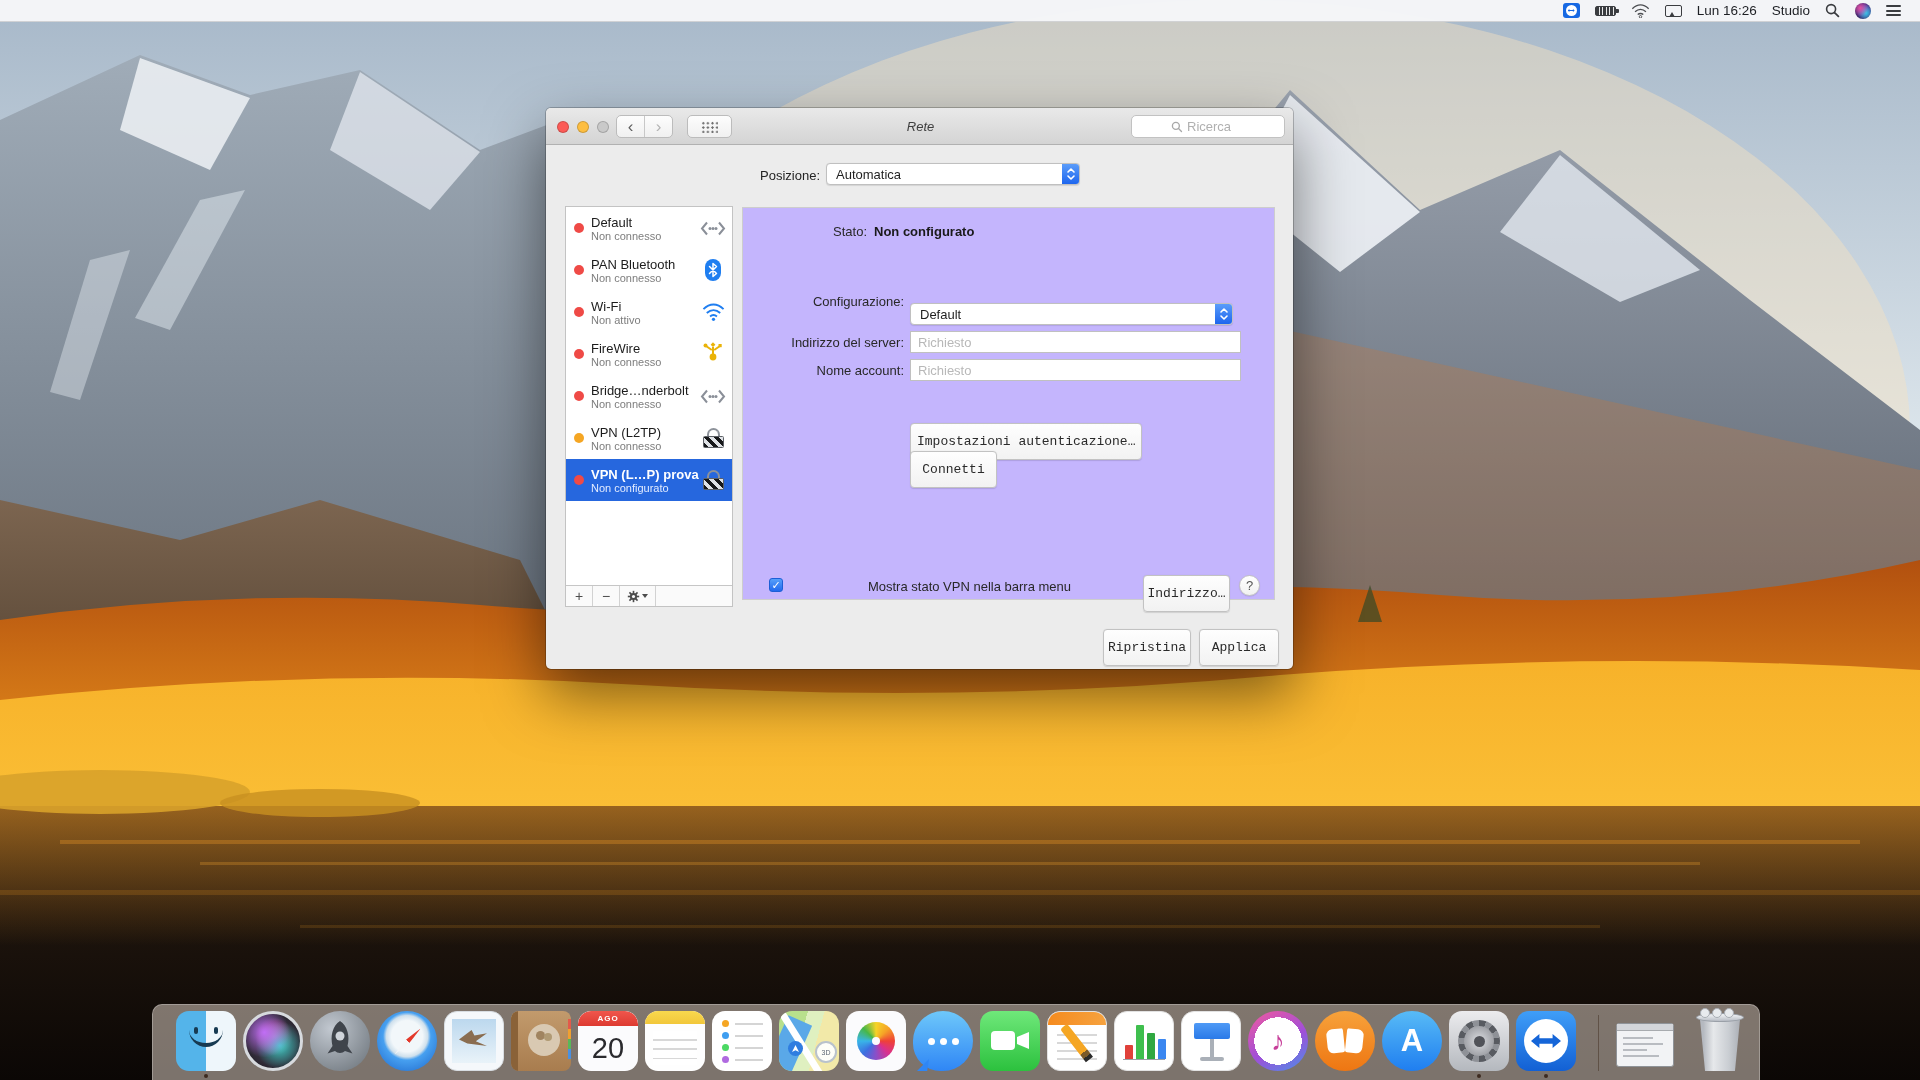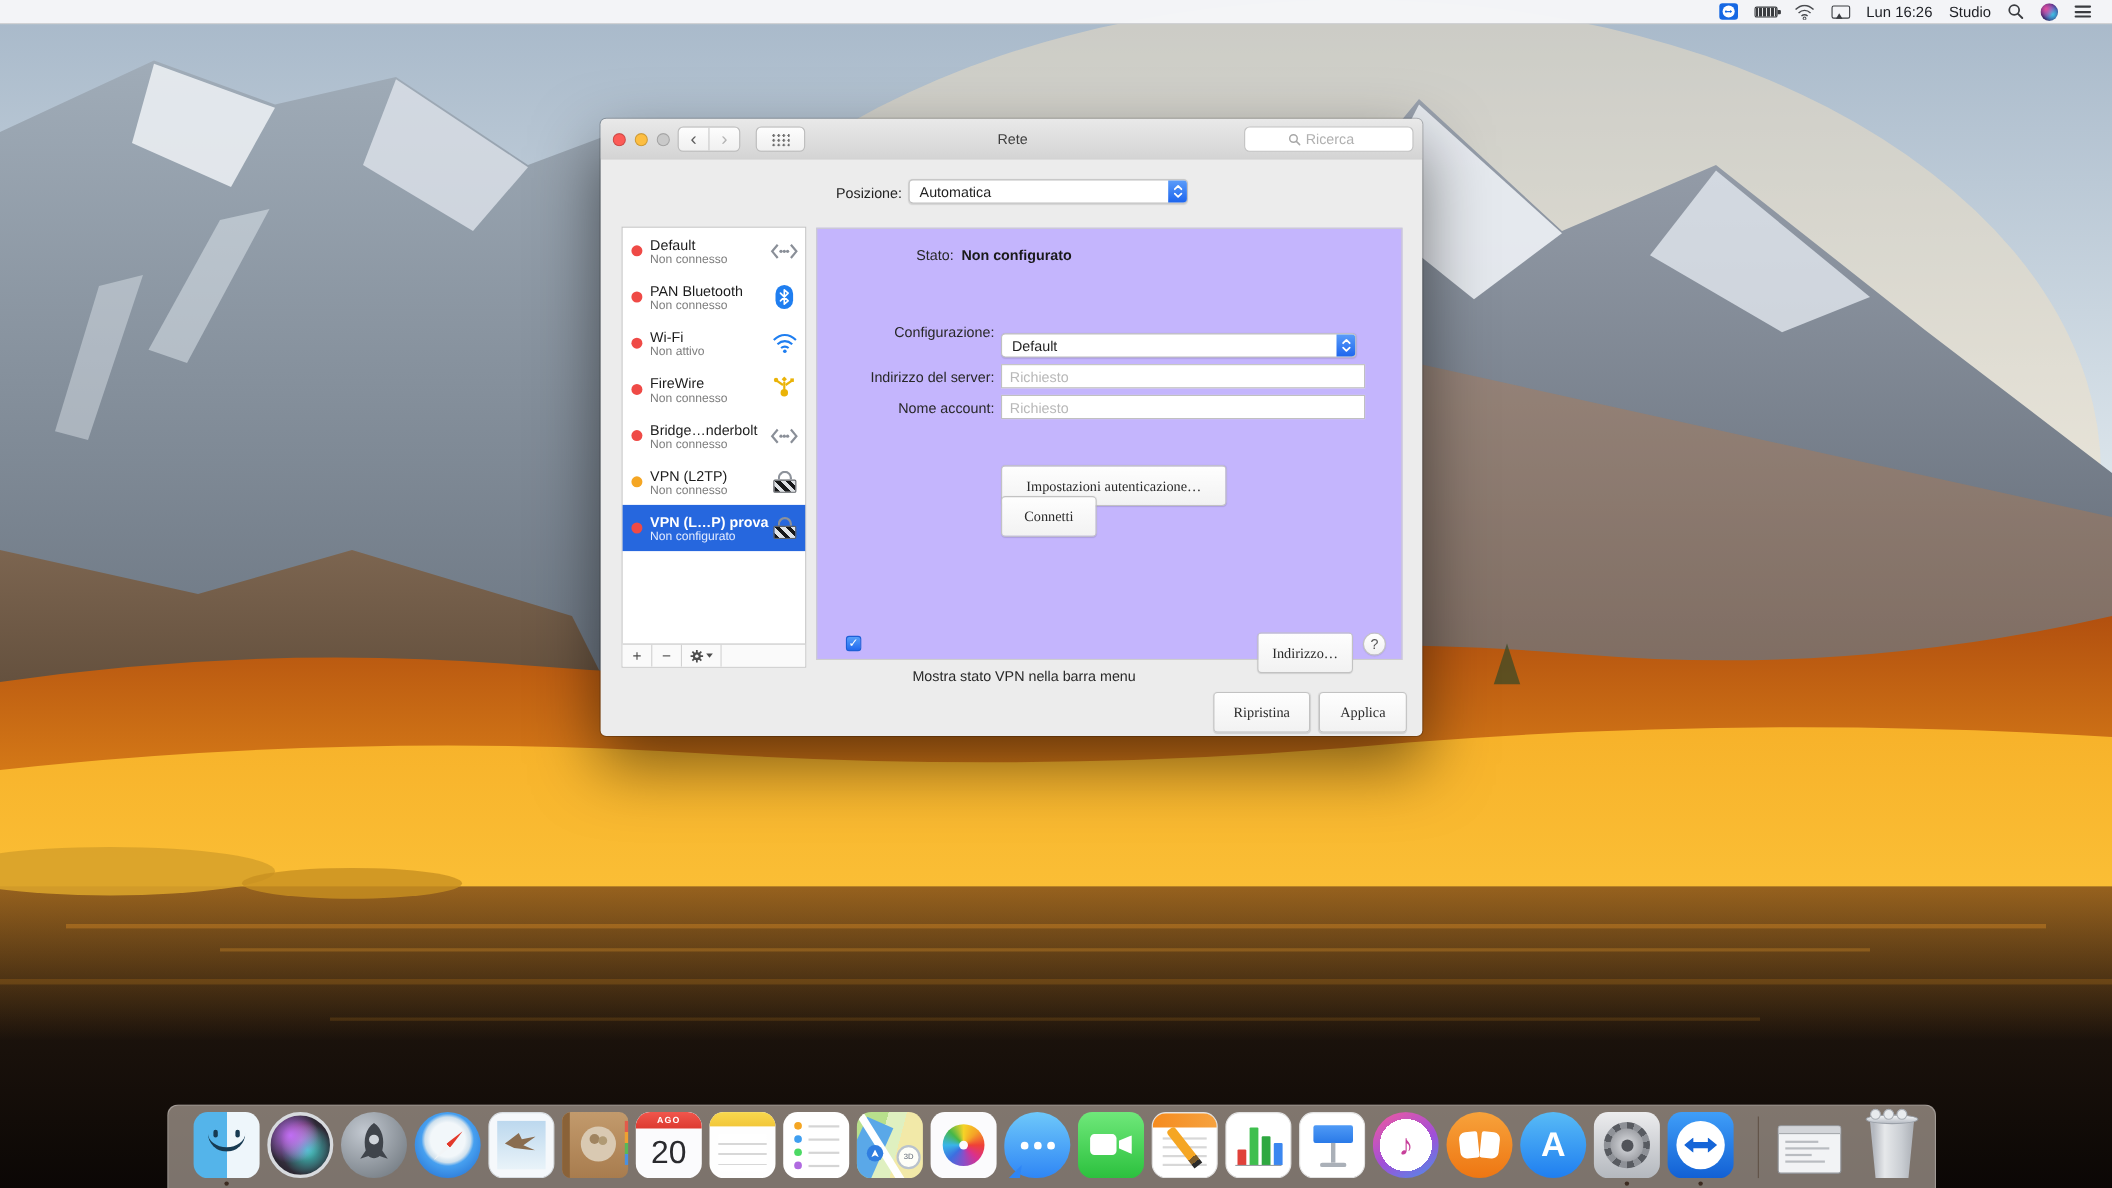--- a/index.html
+++ b/index.html
@@ -45,21 +45,21 @@
     background:linear-gradient(#fdfdfd,#f0f0f0); border:1px solid #bcbcbc; border-radius:5px; overflow:hidden; }
   .navseg .nb { flex:1; display:flex; align-items:center; justify-content:center; font-size:17px; line-height:1; }
   .navseg .nb:first-child { border-right:1px solid #c8c8c8; color:#5e5e5e; }
   .navseg .nb:last-child { color:#b4b4b4; }
   .gridbtn { position:absolute; left:141px; top:7px; width:45px; height:23px;
     background:linear-gradient(#fdfdfd,#f0f0f0); border:1px solid #bcbcbc; border-radius:5px;
     display:flex; align-items:center; justify-content:center; }
   .gridglyph { width:17px; height:12px;
     background-image:radial-gradient(circle,#6f6f6f 1.1px,transparent 1.3px); background-size:4.6px 4.4px; }
   .wtitle { position:absolute; left:2px; right:0; top:0; height:37px; display:flex; align-items:center; justify-content:center;
-    font-size:13px; color:#3e3e3e; pointer-events:none; }
+    font-size:13px; color:#3e3e3e; pointer-events:none;font-style:italic; }
   .searchbox { position:absolute; right:8px; top:7px; width:154px; height:23px; background:#fff;
     border:1px solid #c2c2c2; border-radius:5px; display:flex; align-items:center; justify-content:center; gap:4px; }
   .searchbox input { border:none; outline:none; width:58px; font-size:13px; background:transparent; color:#333; font-family:inherit; }
   .searchbox input::placeholder { color:#b0b0b0; }
 
   
   .loclabel { position:absolute; left:74px; top:60px; width:200px; text-align:right; }
   .popup { position:absolute; background:#fff; border:1px solid #c0c0c0; border-radius:4px; height:22px;
     display:flex; align-items:center; box-shadow:0 0.5px 1px rgba(0,0,0,.1); }
   .popup .pval { padding-left:9px; flex:1; font-size:13px; color:#1f1f1f; }
@@ -94,22 +94,22 @@
   
   #detail { position:absolute; left:196px; top:99px; width:533px; height:393px;
     background:#c4b5fd; border:1px solid #cdcdcd; }
   .dlabel { position:absolute; text-align:right; font-size:13px; color:#282828; }
   .dvalue-bold { position:absolute; font-weight:bold; font-size:13px; color:#1a1a1a; }
   .tfield { position:absolute; height:22px; background:#fff; border:1px solid #c0c0c0;
     font-size:13px; padding:0 7px; color:#222; font-family:inherit; outline:none; }
   .tfield::placeholder { color:#b8b8b8; }
   .pushbtn { position:absolute; height:37px; background:linear-gradient(#fefefe,#f2f2f2);
     border:1px solid #c2c2c2; border-radius:4px; font-size:13px; color:#2a2a2a;
-    display:flex; align-items:center; justify-content:center; padding:0 22px;
-    box-shadow:0 0.5px 1px rgba(0,0,0,.12); font-family:Liberation Serif, serif; }
+    display:flex; align-items:center; justify-content:center; padding:0 6px;
+    box-shadow:0 0.5px 1px rgba(0,0,0,.12); font-family:Liberation Mono, monospace; }
   .cbx { position:absolute; width:14px; height:14px; border-radius:3px;
     background:linear-gradient(#57a0fa,#2169ee); border:1px solid #1d5fd6;
     display:flex; align-items:center; justify-content:center; color:#fff; font-size:11px; line-height:1; }
   .helpbtn { position:absolute; width:21px; height:21px; border-radius:50%; background:linear-gradient(#fff,#f1f1f1);
     border:1px solid #c2c2c2; display:flex; align-items:center; justify-content:center;
     font-size:13px; color:#555; box-shadow:0 0.5px 1px rgba(0,0,0,.15); }
 
   
   #dock { position:absolute; left:152px; top:1004px; width:1608px; height:76px;
     background:rgba(228,214,203,.52); border:1px solid rgba(255,255,255,.28); border-bottom:none;
@@ -519,21 +519,21 @@
 
       <div class="dlabel" style="left:0; top:155px; width:161px;">Nome account:</div>
       <input class="tfield" style="left: 167px; top: 151px; width: 331px;" type="text" placeholder="Richiesto">
 
       <button class="pushbtn" style="left:167px; top:215px;">Impostazioni autenticazione…</button>
       <button class="pushbtn" style="left:167px; top:243px; width:87px;">Connetti</button>
 
       <div class="cbx" style="left:26px; top:370px;">
         <span>✓</span>
       </div>
-      <div class="dlabel" style="left:48px; top:371px; width:280px; text-align:center;margin-top:28px;">Mostra stato VPN nella barra menu</div>
+      <div class="dlabel" style="left:48px; top:371px; width:280px; text-align:right;">Mostra stato VPN nella barra menu</div>
       <button class="pushbtn" style="left:400px; top:367px; width:87px;">Indirizzo…</button>
       <div class="helpbtn" style="left:496px; top:367px;">?</div>
     </div>
 
     <button class="pushbtn" style="left:557px; top:521px; width:88px;">Ripristina</button>
     <button class="pushbtn" style="left:653px; top:521px; width:80px;">Applica</button>
   </div>
 
   <div id="dock">
     <div class="dk" style="left:23px;">

